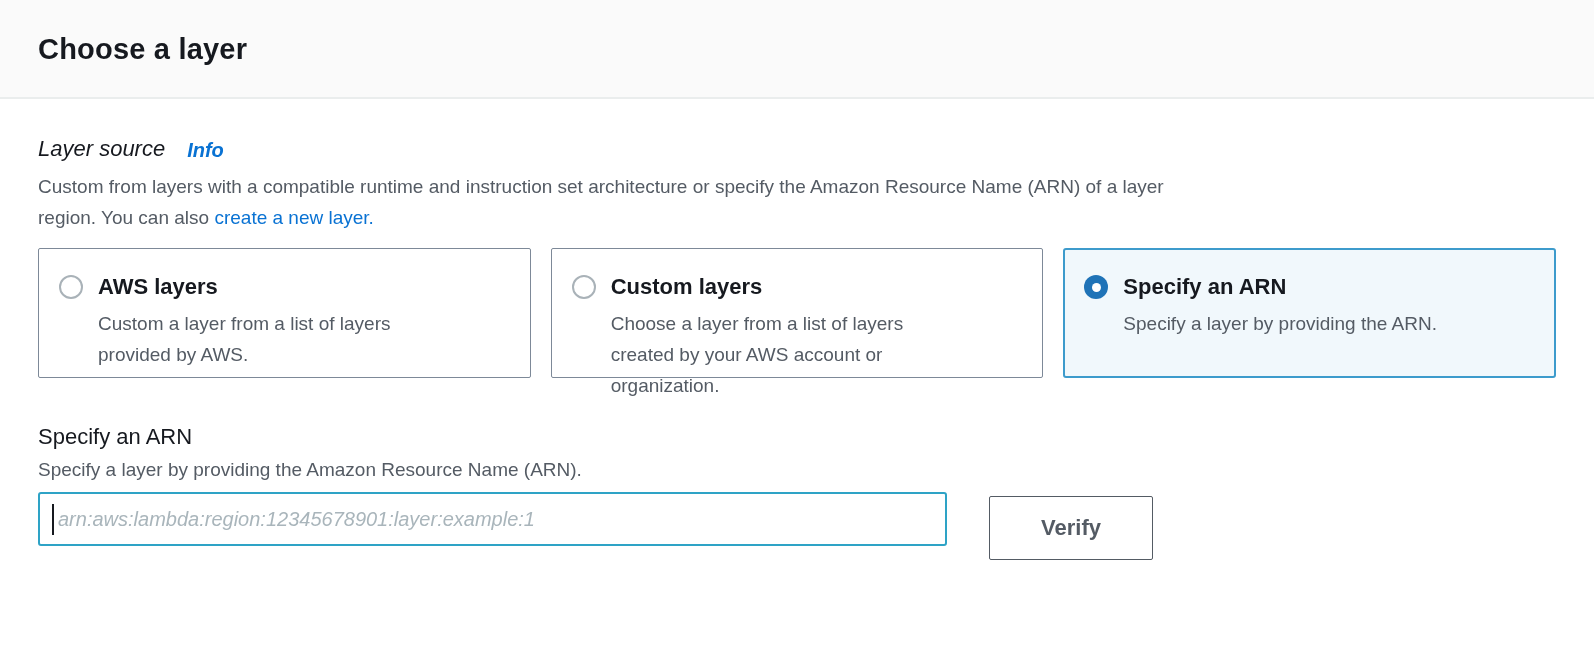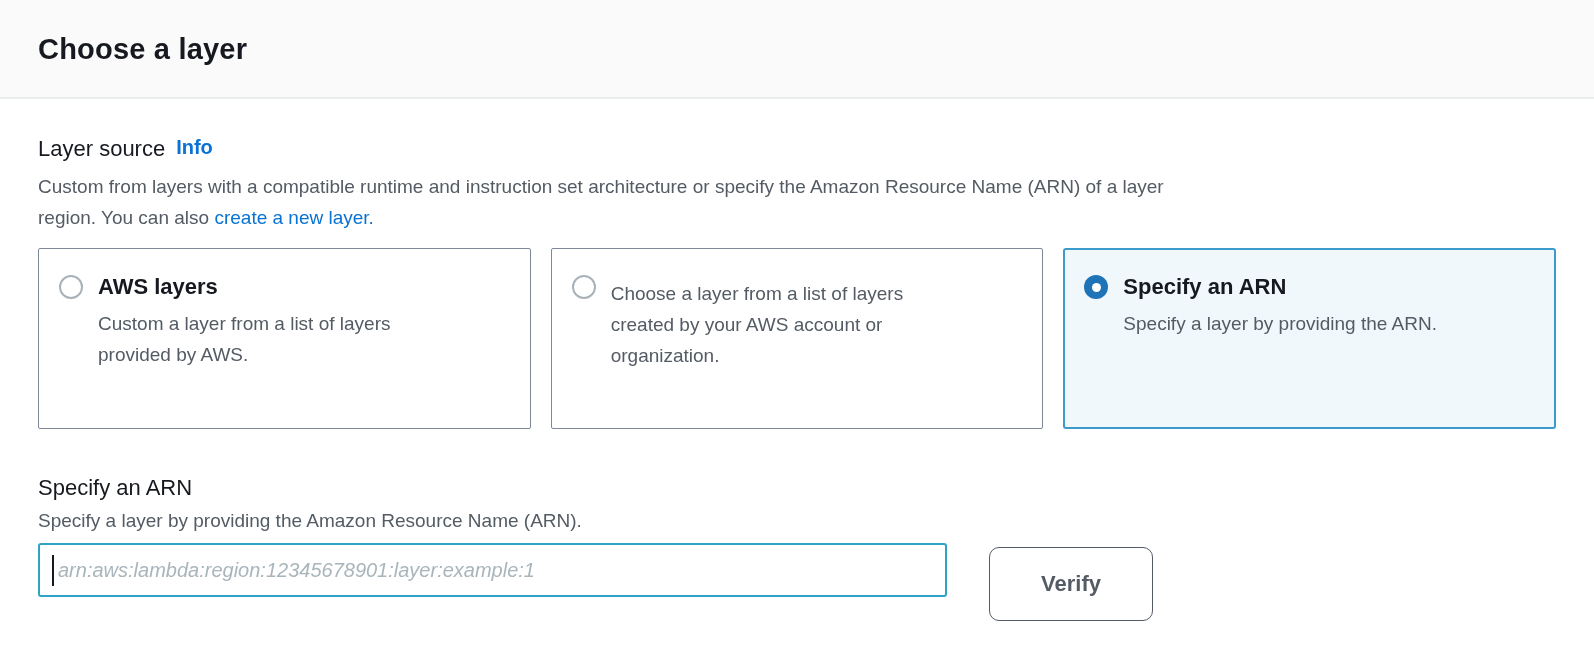--- a/index.html
+++ b/index.html
@@ -17,21 +17,21 @@
   .header h1 {
     font-size: 29px;
     font-weight: 700;
     color: var(--heading_text, #16191f);
     letter-spacing: 0.2px;
   }
   .content { padding: 0 38px; }
 
   
   .field-group { margin-top: 37px; }
-  .label-row { display: flex; align-items: flex-start; gap: 11px; }
+  .label-row { display: flex; align-items: flex-end; gap: 22px; font-style: italic; }
   .field-label {
     font-size: 22px;
     font-weight: 400;
     color: var(--heading_text, #16191f);
   }
   .info-link {
     font-size: 20px;
     font-weight: 700;
     color: var(--accent_blue, #0972d3);
     text-decoration: none;
@@ -47,21 +47,21 @@
     color: var(--accent_blue, #0972d3);
     text-decoration: none;
     cursor: pointer;
     text-align: center;
   }
 
   
   .tiles { display: flex; gap: 20px; margin-top: 15px; }
   .tile {
     flex: 1;
-    height: 181px;
+    height: 130px;
     background: #ffffff;
     border: 1px solid var(--tile_border, #7d8998);
     border-radius: 2px;
     padding: 23px 20px;
     cursor: pointer;
   }
   .tile.selected {
     background: var(--selected_tile_bg, #f1f8fc);
     border: 2px solid var(--selected_tile_border, #3d9bcc);
     border-radius: 3px;
@@ -140,27 +140,27 @@
     font-style: italic;
     opacity: 1;
   }
   .caret {
     position: absolute;
     left: 14px; top: 12px;
     width: 2px; height: 31px;
     background: #16191f;
   }
   .verify-btn {
-    height: 74px;
+    height: 64px;
     min-width: 164px;
     margin-top: 4px;
     padding: 0 20px;
     background: #ffffff;
     border: 1px solid var(--button_border, #545b64);
-    border-radius: 10px;
+    border-radius: 2px;
     font-size: 22px;
     font-weight: 700;
     color: var(--button_border, #545b64);
     font-family: "Liberation Sans", "DejaVu Sans", sans-serif;
     cursor: pointer;
   }
 </style>
 </head>
 <body>
 
@@ -186,20 +186,21 @@
             <div class="tile-title">AWS layers</div>
             <div class="tile-desc">Custom a layer from a list of layers provided by AWS.</div>
           </div>
         </div>
       </div>
 
       <div class="tile">
         <div class="tile-inner">
           <span class="radio"></span>
           <div>
+            <div class="tile-title">Custom layers</div>
             <div class="tile-desc">Choose a layer from a list of layers created by your AWS account or organization.</div>
           </div>
         </div>
       </div>
 
       <div class="tile selected">
         <div class="tile-inner">
           <span class="radio checked"></span>
           <div>
             <div class="tile-title">Specify an ARN</div>

